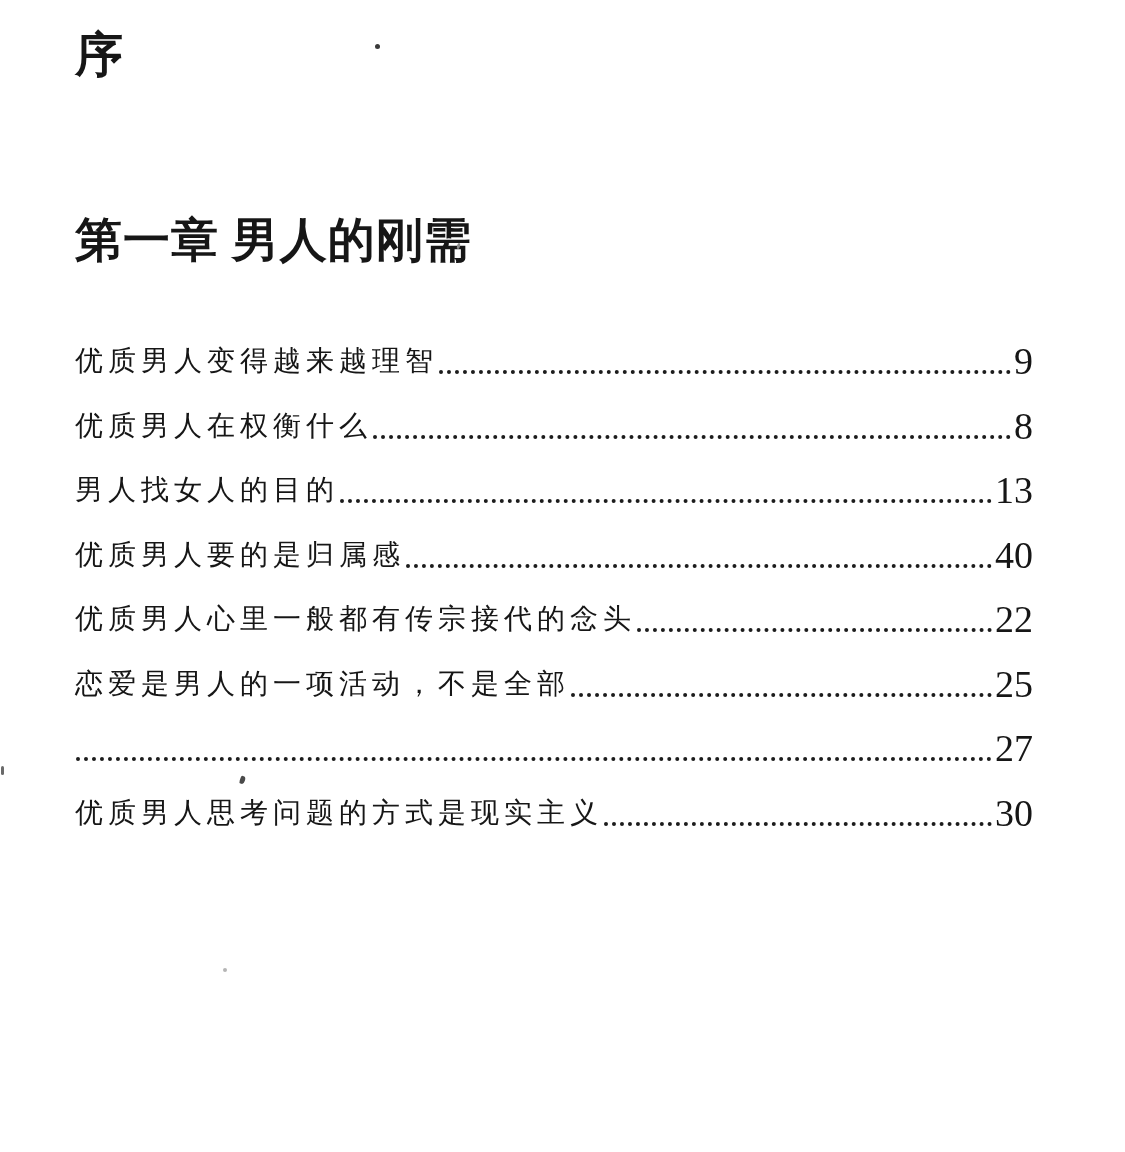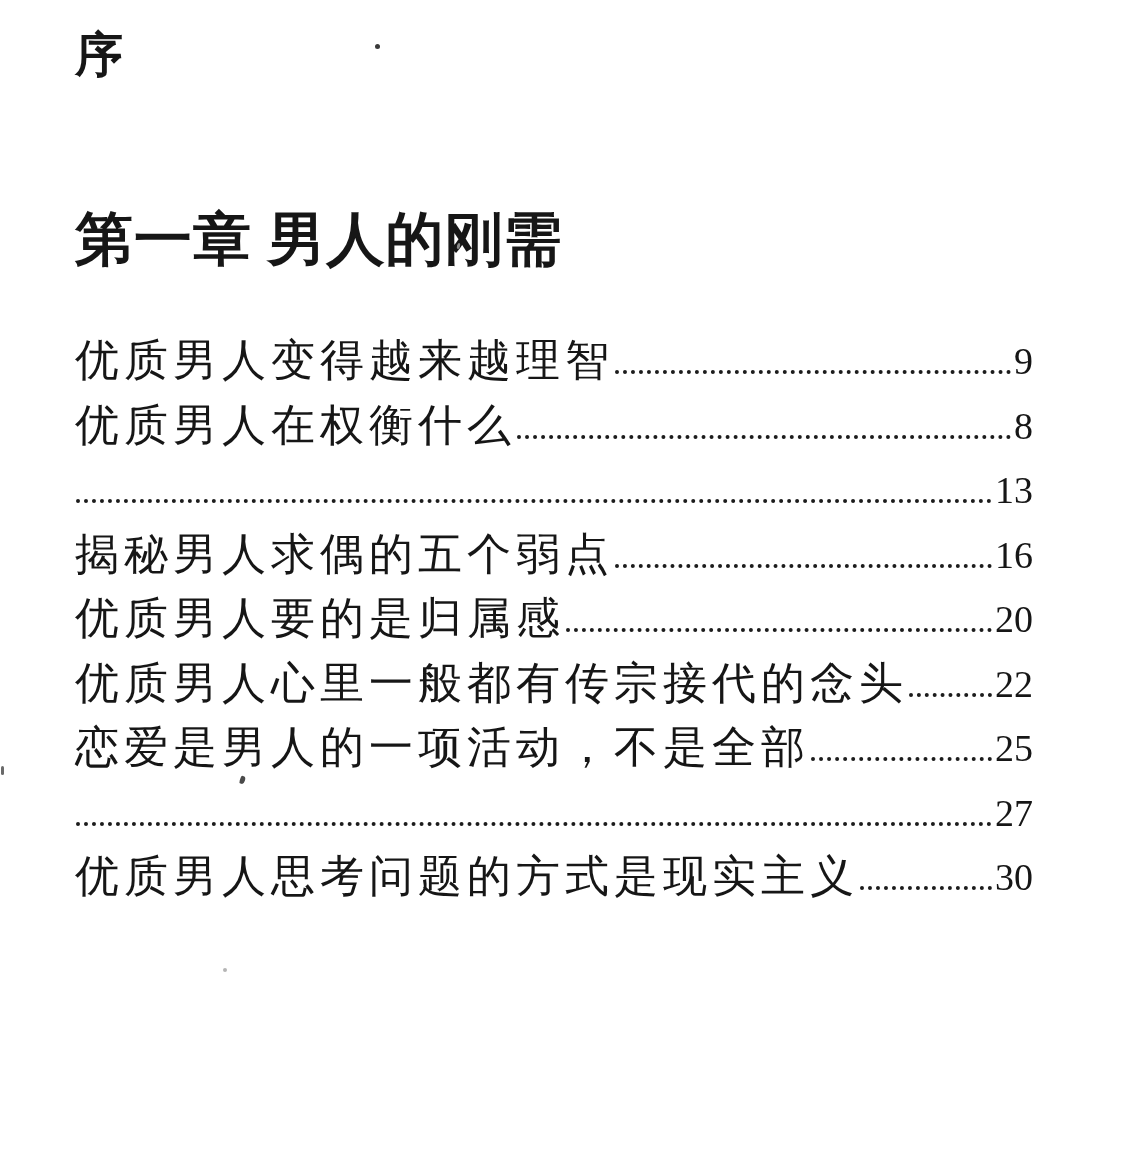--- a/index.html
+++ b/index.html
@@ -25,36 +25,36 @@
   }
   .preface-title {
     margin: 0;
     font-size: 48px;
     line-height: 55px;
     font-weight: bold;
     letter-spacing: 2px;
   }
   .chapter-title {
     margin: 131px 0 0 0;
-    font-size: 58px;
+    font-size: 47px;
     line-height: 54px;
     font-weight: bold;
     letter-spacing: 1px;
     white-space: pre;
   }
   .toc {
     margin-top: 76px;
   }
   .toc-entry {
     display: flex;
     align-items: flex-end;
     margin-bottom: 28.5px;
   }
   .toc-entry .entry-title {
-    font-size: 44px;
+    font-size: 28px;
     line-height: 36px;
     letter-spacing: 5px;
     white-space: nowrap;
     flex: 0 0 auto;
   }
   .toc-entry .leader {
     flex: 1 1 auto;
     border-bottom: 4px dotted #1c1c1c;
     margin: 0 3px 5px 1px;
     min-width: 20px;
@@ -95,36 +95,32 @@
     <span class="entry-page">9</span>
   </div>
 
   <div class="toc-entry">
     <span class="entry-title">优质男人在权衡什么</span>
     <span class="leader"></span>
     <span class="entry-page">8</span>
   </div>
 
   <div class="toc-entry">
+    <span class="entry-title">男人找女人的目的</span>
     <span class="leader"></span>
     <span class="entry-page">13</span>
   </div>
 
 
-  <div class="toc-entry">
-    <span class="entry-title">揭秘男人求偶的五个弱点</span>
-    <span class="leader"></span>
-    <span class="entry-page">16</span>
-  </div>
 
 
   <div class="toc-entry">
     <span class="entry-title">优质男人要的是归属感</span>
     <span class="leader"></span>
-    <span class="entry-page">20</span>
+    <span class="entry-page">40</span>
   </div>
 
   <div class="toc-entry">
     <span class="entry-title">优质男人心里一般都有传宗接代的念头</span>
     <span class="leader"></span>
     <span class="entry-page">22</span>
   </div>
 
 
   <div class="toc-entry">

